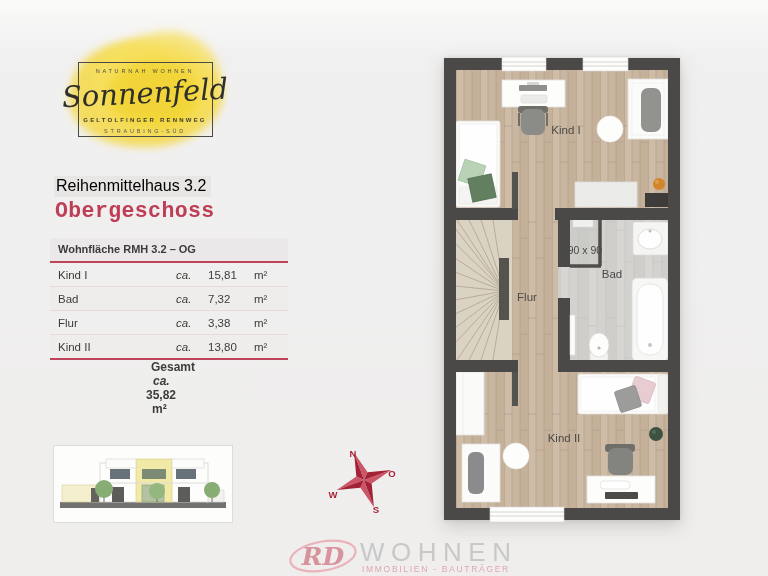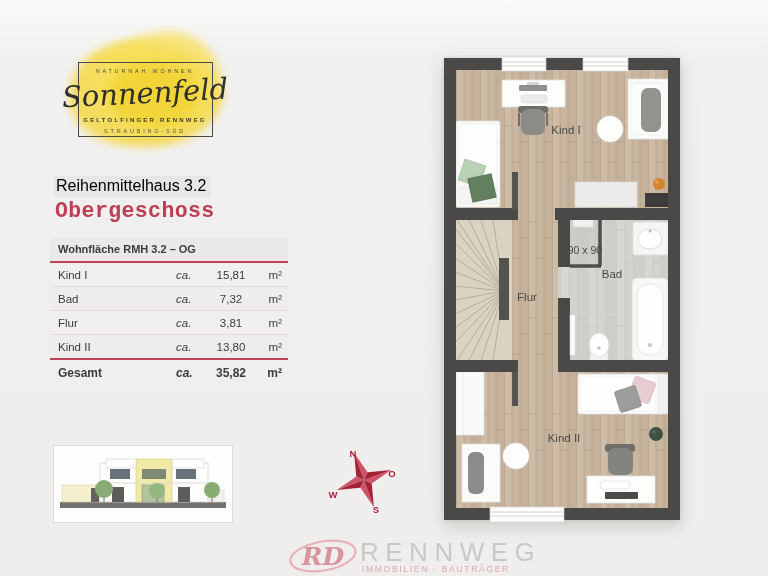--- a/index.html
+++ b/index.html
@@ -35,25 +35,25 @@
 
   
   .area-table{position:absolute;left:50px;top:238px;width:238px;color:#3c3c3a;}
   .at-head{height:23px;line-height:23px;background:#eae8e8;font-weight:bold;font-size:11px;
         padding-left:8px;border-bottom:2px solid #c04459;}
   .at-row{display:flex;align-items:center;height:23px;font-size:11.5px;
         border-bottom:1px solid #e9d9db;}
   .at-row.alt{background:#efedec;}
   .at-row.last{border-bottom:none;}
   .at-total{display:flex;align-items:center;height:25px;font-size:12px;font-weight:bold;
-        border-top:2px solid #c04459;}
+        border-top:2px solid #c04459;flex-direction:column;}
   .c-label{flex:1;padding-left:8px;}
   .c-ca{width:32px;font-style:italic;}
-  .c-val{width:46px;text-align:center;}
-  .c-unit{width:28px;text-align:right;padding-right:6px;}
+  .c-val{width:46px;text-align:left;}
+  .c-unit{width:28px;padding-right:6px;}
 
   
   .elevation-box{position:absolute;left:53px;top:445px;width:180px;height:78px;
         background:#fdfdfc;border:1px solid #dcdcda;box-sizing:border-box;}
 
   
   .compass{position:absolute;left:322px;top:438px;width:84px;height:84px;}
 
   
   .plan-shadow{position:absolute;left:444px;top:58px;width:236px;height:462px;
@@ -97,21 +97,21 @@
     </div>
     <div class="at-row alt">
       <span class="c-label">Bad</span>
       <span class="c-ca">ca.</span>
       <span class="c-val">7,32</span>
       <span class="c-unit">m²</span>
     </div>
     <div class="at-row">
       <span class="c-label">Flur</span>
       <span class="c-ca">ca.</span>
-      <span class="c-val">3,81</span>
+      <span class="c-val">3,38</span>
       <span class="c-unit">m²</span>
     </div>
     <div class="at-row alt last">
       <span class="c-label">Kind II</span>
       <span class="c-ca">ca.</span>
       <span class="c-val">13,80</span>
       <span class="c-unit">m²</span>
     </div>
     <div class="at-total">
       <span class="c-label">Gesamt</span>
@@ -314,16 +314,16 @@
     <text x="585" y="254" text-anchor="middle" font-size="10.5">90 x 90</text>
     <text x="612" y="278" text-anchor="middle" font-size="11.5">Bad</text>
     <text x="527" y="301" text-anchor="middle" font-size="11.5">Flur</text>
     <text x="564" y="442" text-anchor="middle" font-size="11.5">Kind II</text>
   </svg>
 
   <svg class="monogram" viewBox="0 0 74 40">
     <ellipse cx="37" cy="20" rx="33" ry="14.5" fill="none" stroke="#eab3ba" stroke-width="2.2" transform="rotate(-10 37 20)"></ellipse>
     <text x="37" y="29" text-anchor="middle" font-family="DejaVu Serif,serif" font-style="italic" font-weight="bold" font-size="25" fill="#d8949d">RD</text>
   </svg>
-  <div class="brand">RENNWEG</div>
+  <div class="brand">WOHNEN</div>
   <div class="brand-sub">IMMOBILIEN - BAUTRÄGER</div>
 
 </div>
 
 </body></html>

